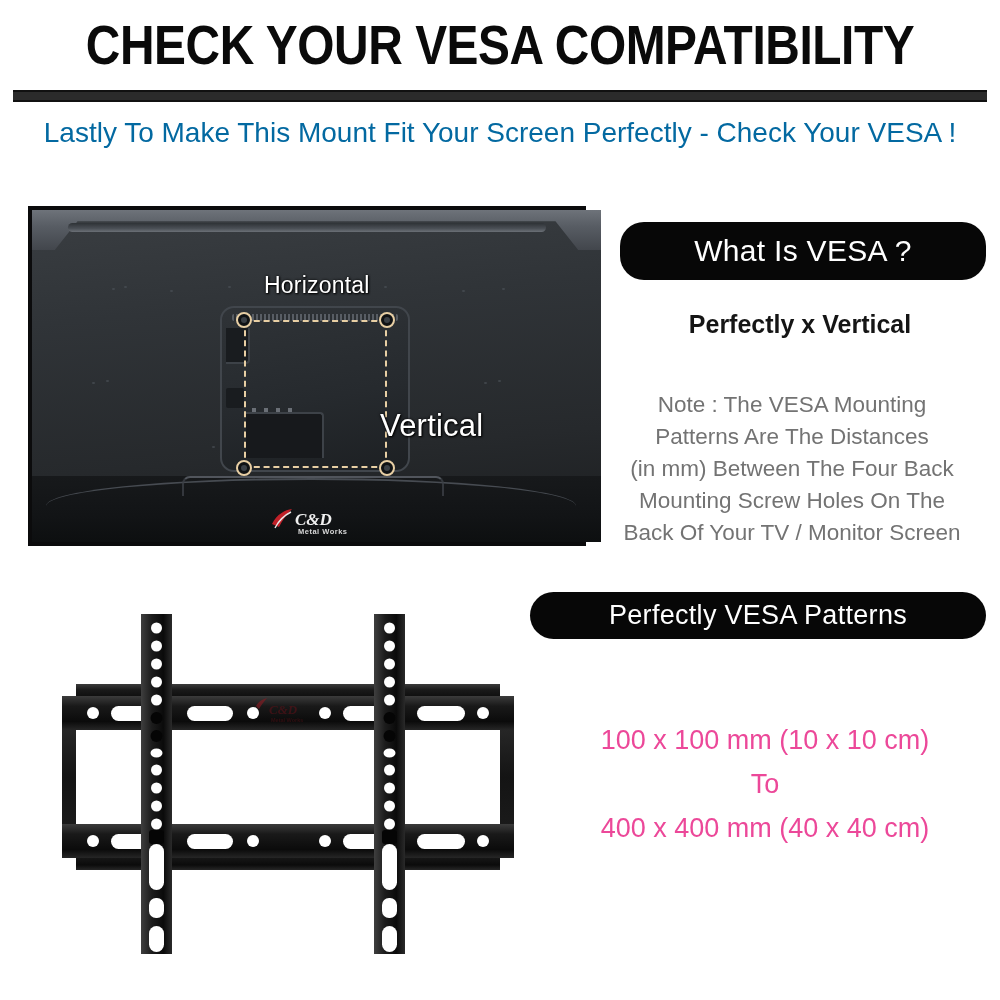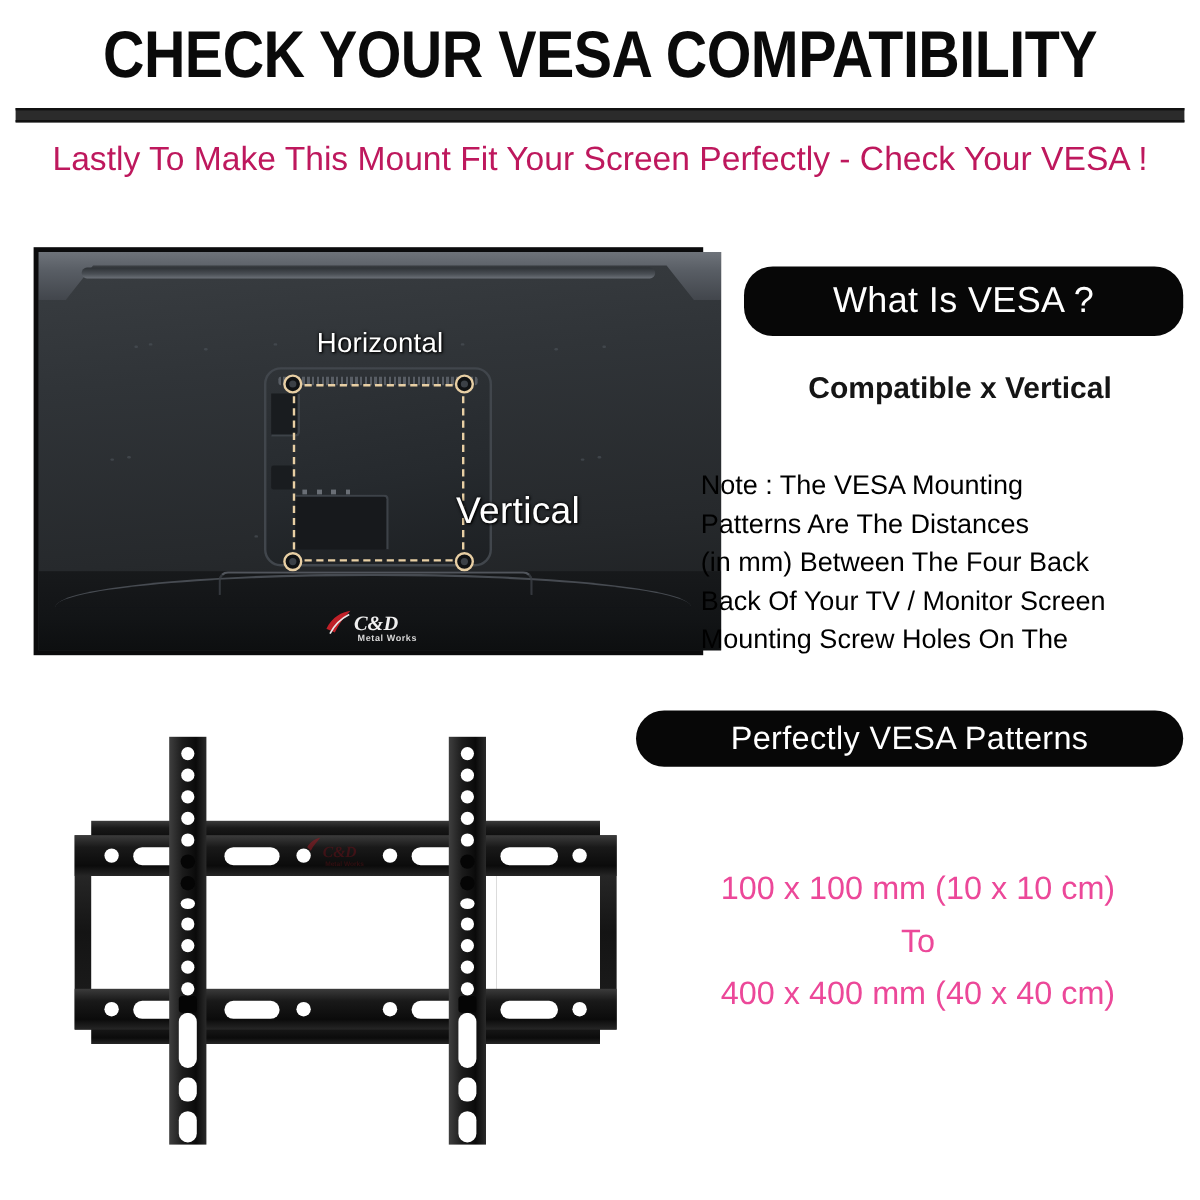--- a/index.html
+++ b/index.html
@@ -48,21 +48,21 @@
   }
 
   .subtitle {
     position: absolute;
     left: 0;
     top: 114px;
     width: 1000px;
     text-align: center;
     font-size: 28px;
     line-height: 38px;
-    color: #be185d;
+    color: #0369a1;
     white-space: nowrap;
   }
 
   
   .pill {
     position: absolute;
     background: #070707;
     border-radius: 24px;
     color: #ffffff;
     display: flex;
@@ -84,24 +84,24 @@
     text-align: center;
     font-size: 25px;
     font-weight: bold;
     color: #151515;
   }
   .note {
     position: absolute;
     left: 584px;
     top: 389px;
     width: 416px;
-    text-align: left;
+    text-align: center;
     font-size: 22.5px;
     line-height: 32px;
-    color: #000000;
+    color: #737373;
   }
   .note div { white-space: nowrap; }
 
   .patterns {
     position: absolute;
     left: 540px;
     top: 718px;
     width: 450px;
     text-align: center;
     font-size: 27px;
@@ -445,28 +445,28 @@
     <g opacity="0.6">
       <path d="M194 114 C197 109, 201 107, 205 106 C202 110, 199 113, 197 117 Z" fill="#8e1a22"></path>
       <text x="207" y="122" font-family="Liberation Serif, serif" font-style="italic" font-weight="bold" font-size="13" fill="#5c1118">C&amp;D</text>
       <text x="209" y="130" font-family="Liberation Sans, sans-serif" font-weight="bold" font-size="5.5" fill="#4a1014">Metal Works</text>
     </g>
   </svg>
 </div>
 
 <div class="pill" id="pill-what-is-vesa">What Is VESA ?</div>
 
-<div class="hxv">Compatible x Vertical</div>
+<div class="hxv">Perfectly x Vertical</div>
 
 <div class="note">
   <div>Note : The VESA Mounting</div>
   <div>Patterns Are The Distances</div>
   <div>(in mm) Between The Four Back</div>
+  <div>Mounting Screw Holes On The</div>
   <div>Back Of Your TV / Monitor Screen</div>
-  <div>Mounting Screw Holes On The</div>
 </div>
 
 <div class="pill" id="pill-compatible">Perfectly VESA Patterns</div>
 
 <div class="patterns">
   <div>100 x 100 mm  (10 x 10 cm)</div>
   <div>To</div>
   <div>400 x 400 mm (40 x 40 cm)</div>
 </div>
 

